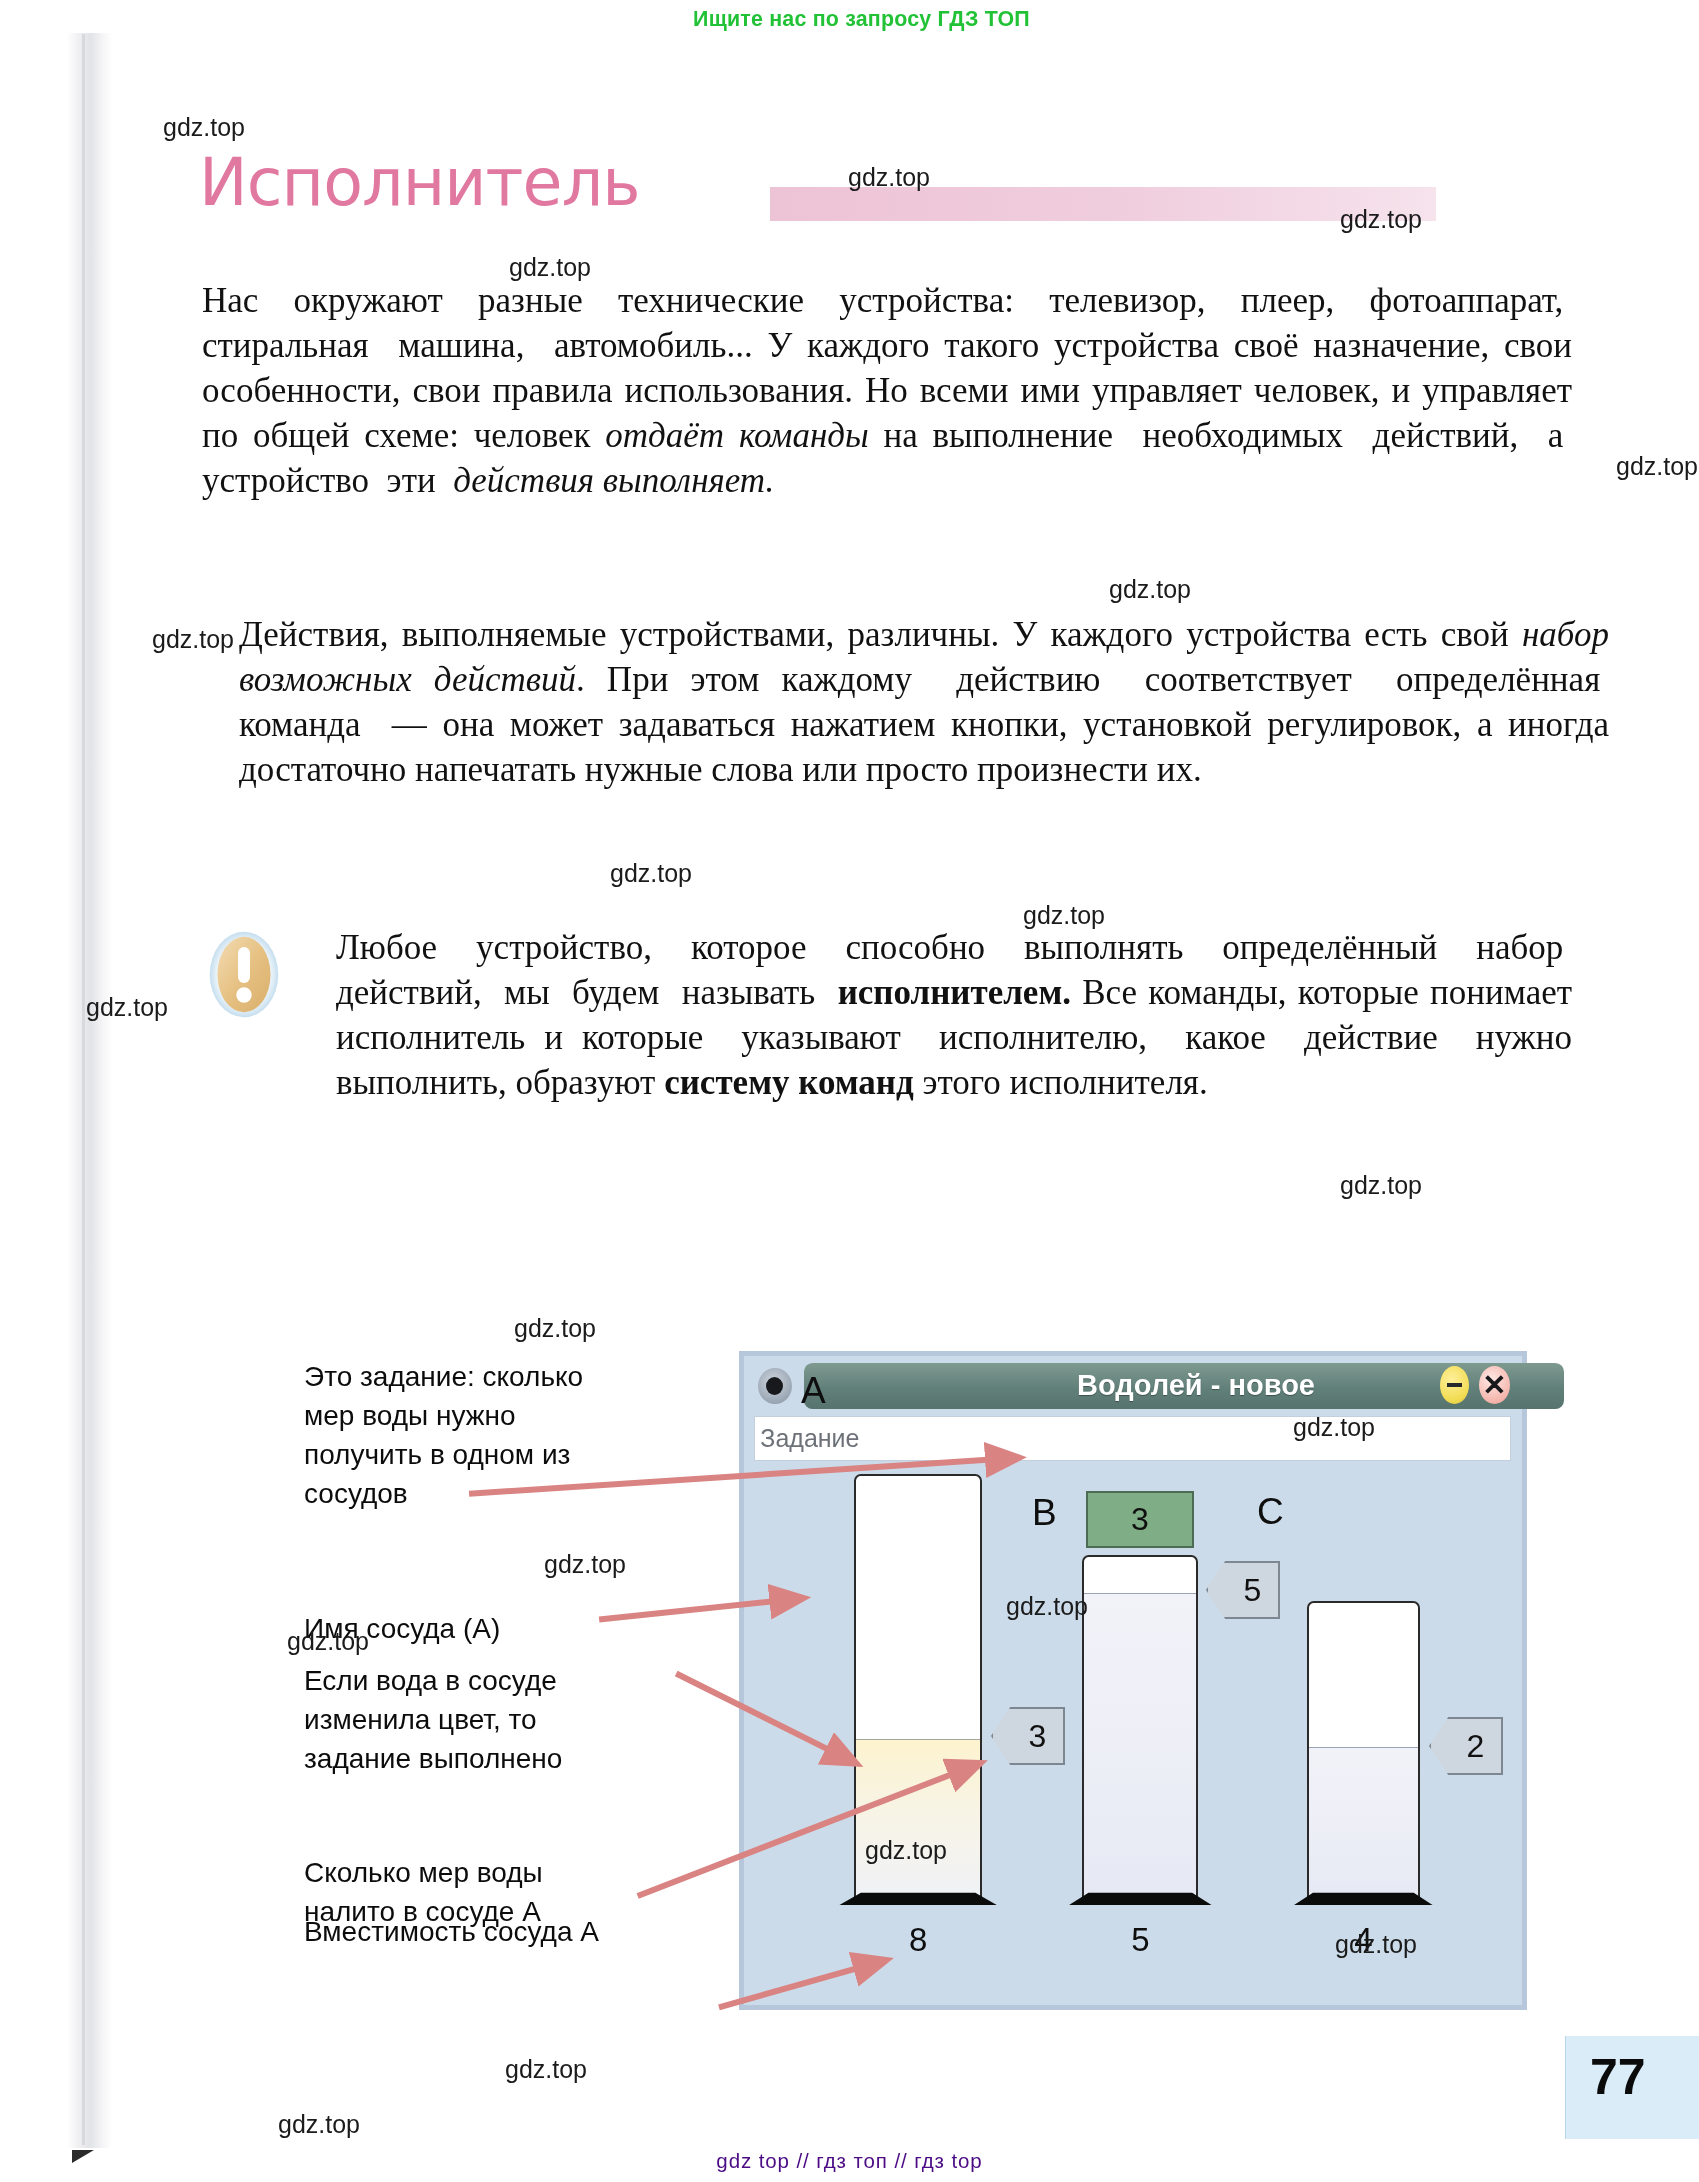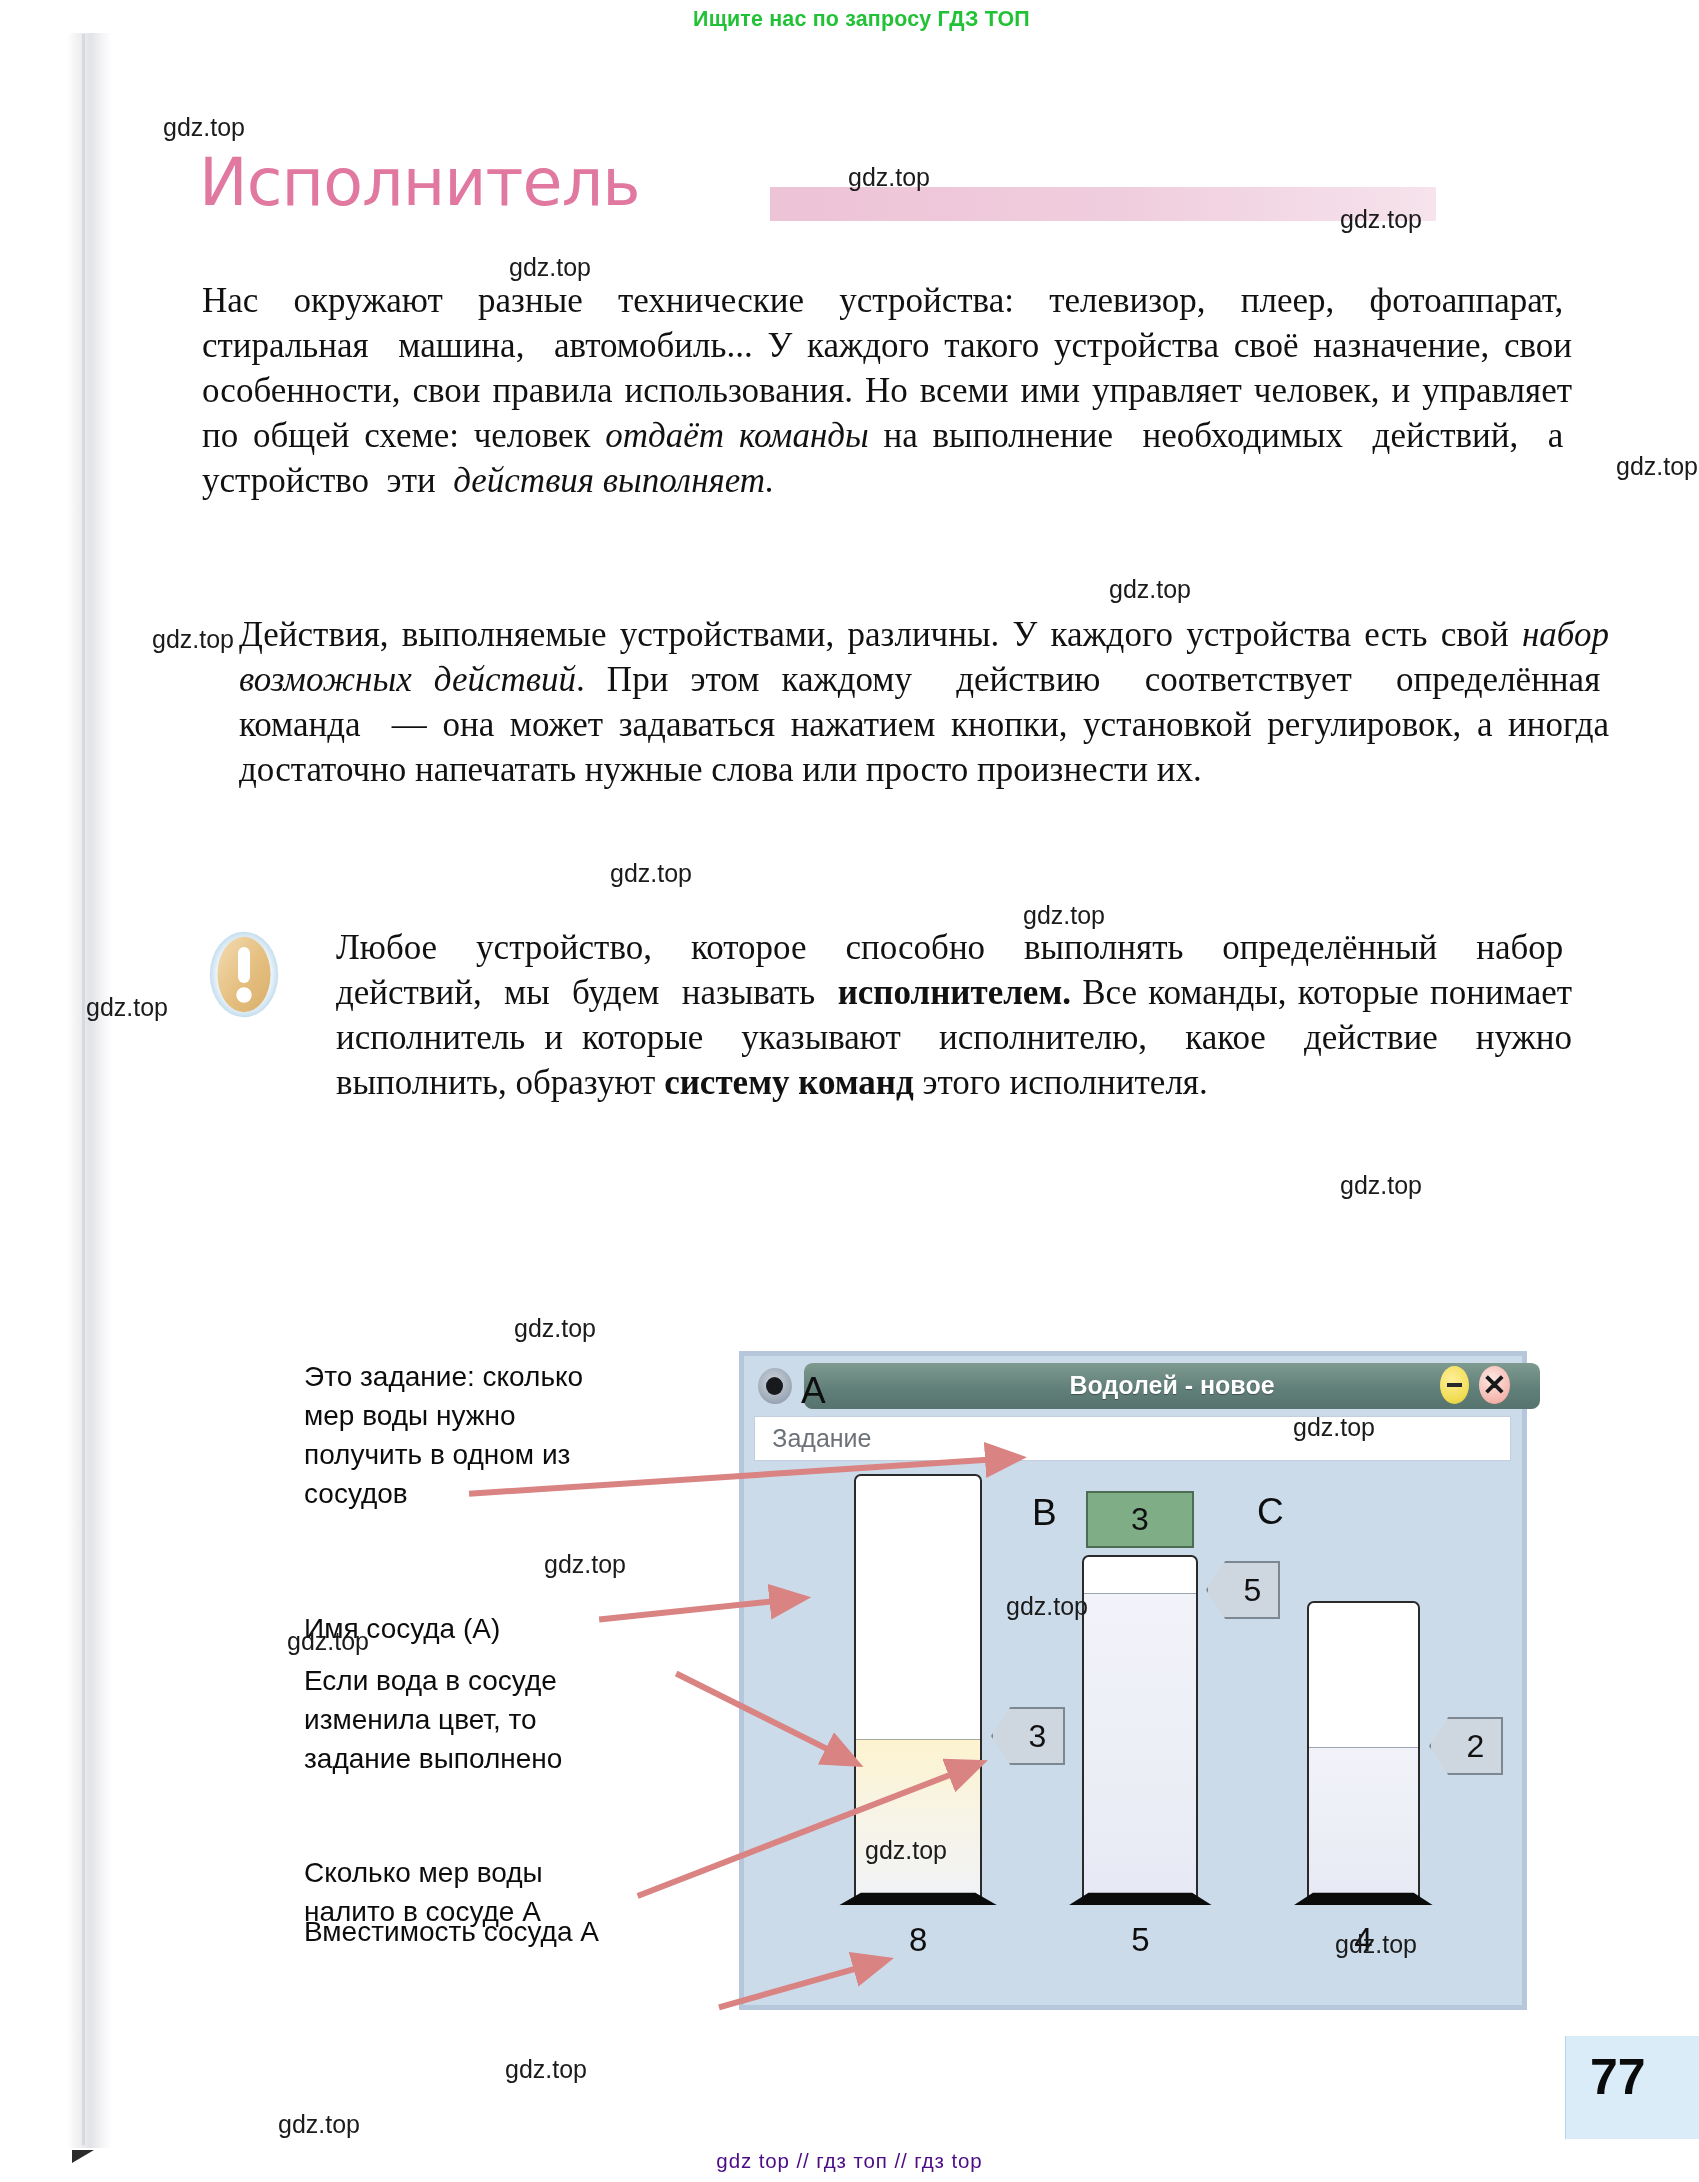--- a/index.html
+++ b/index.html
@@ -134,24 +134,25 @@
     background: #17191c;
   }
   .tb-caption {
     position: absolute;
     left: 60px; top: 6.8px;
     width: 736px; height: 46px;
     background: linear-gradient(to bottom, #7e9a90 0%, #62807a 55%, #56736d 100%);
     border-radius: 8.6px;
     color: #ffffff;
     font-family: "Liberation Sans", sans-serif;
-    font-size: 25px;
+    font-size: 29px;
     font-weight: 700;
     display: flex; align-items: center; justify-content: center;
     text-shadow: 0 0.9px 0.9px rgba(0,0,0,.35);
+    padding-left: 24px;
   }
   .tb-min {
     position: absolute;
     right: 53px; top: 10.3px;
     width: 29px; height: 38px;
     border-radius: 50%;
     background: radial-gradient(circle at 40% 35%, #ffef9a 0%, #f2dd55 65%, #dcc63c 100%);
     display: flex; align-items: center; justify-content: center;
   }
   .tb-min span {
@@ -175,21 +176,21 @@
   .shot-menubar {
     position: absolute;
     left: 10.3px; top: 60px;
     width: 757px; height: 45px;
     background: #ffffff;
     border: 0.9px solid #c4cfdd;
     box-sizing: border-box;
     display: flex; align-items: center;
   }
   .shot-menubar .mi {
-    padding-left: 17px;
+    padding-left: 5px;
     font-family: "Liberation Sans", sans-serif;
     font-size: 25px;
     color: #6d7278;
   }
   .goal-box {
     position: absolute;
     left: 342px; top: 135px;
     width: 108px; height: 57px;
     background: #7fad86;
     border: 2.6px solid #4c6d54;

